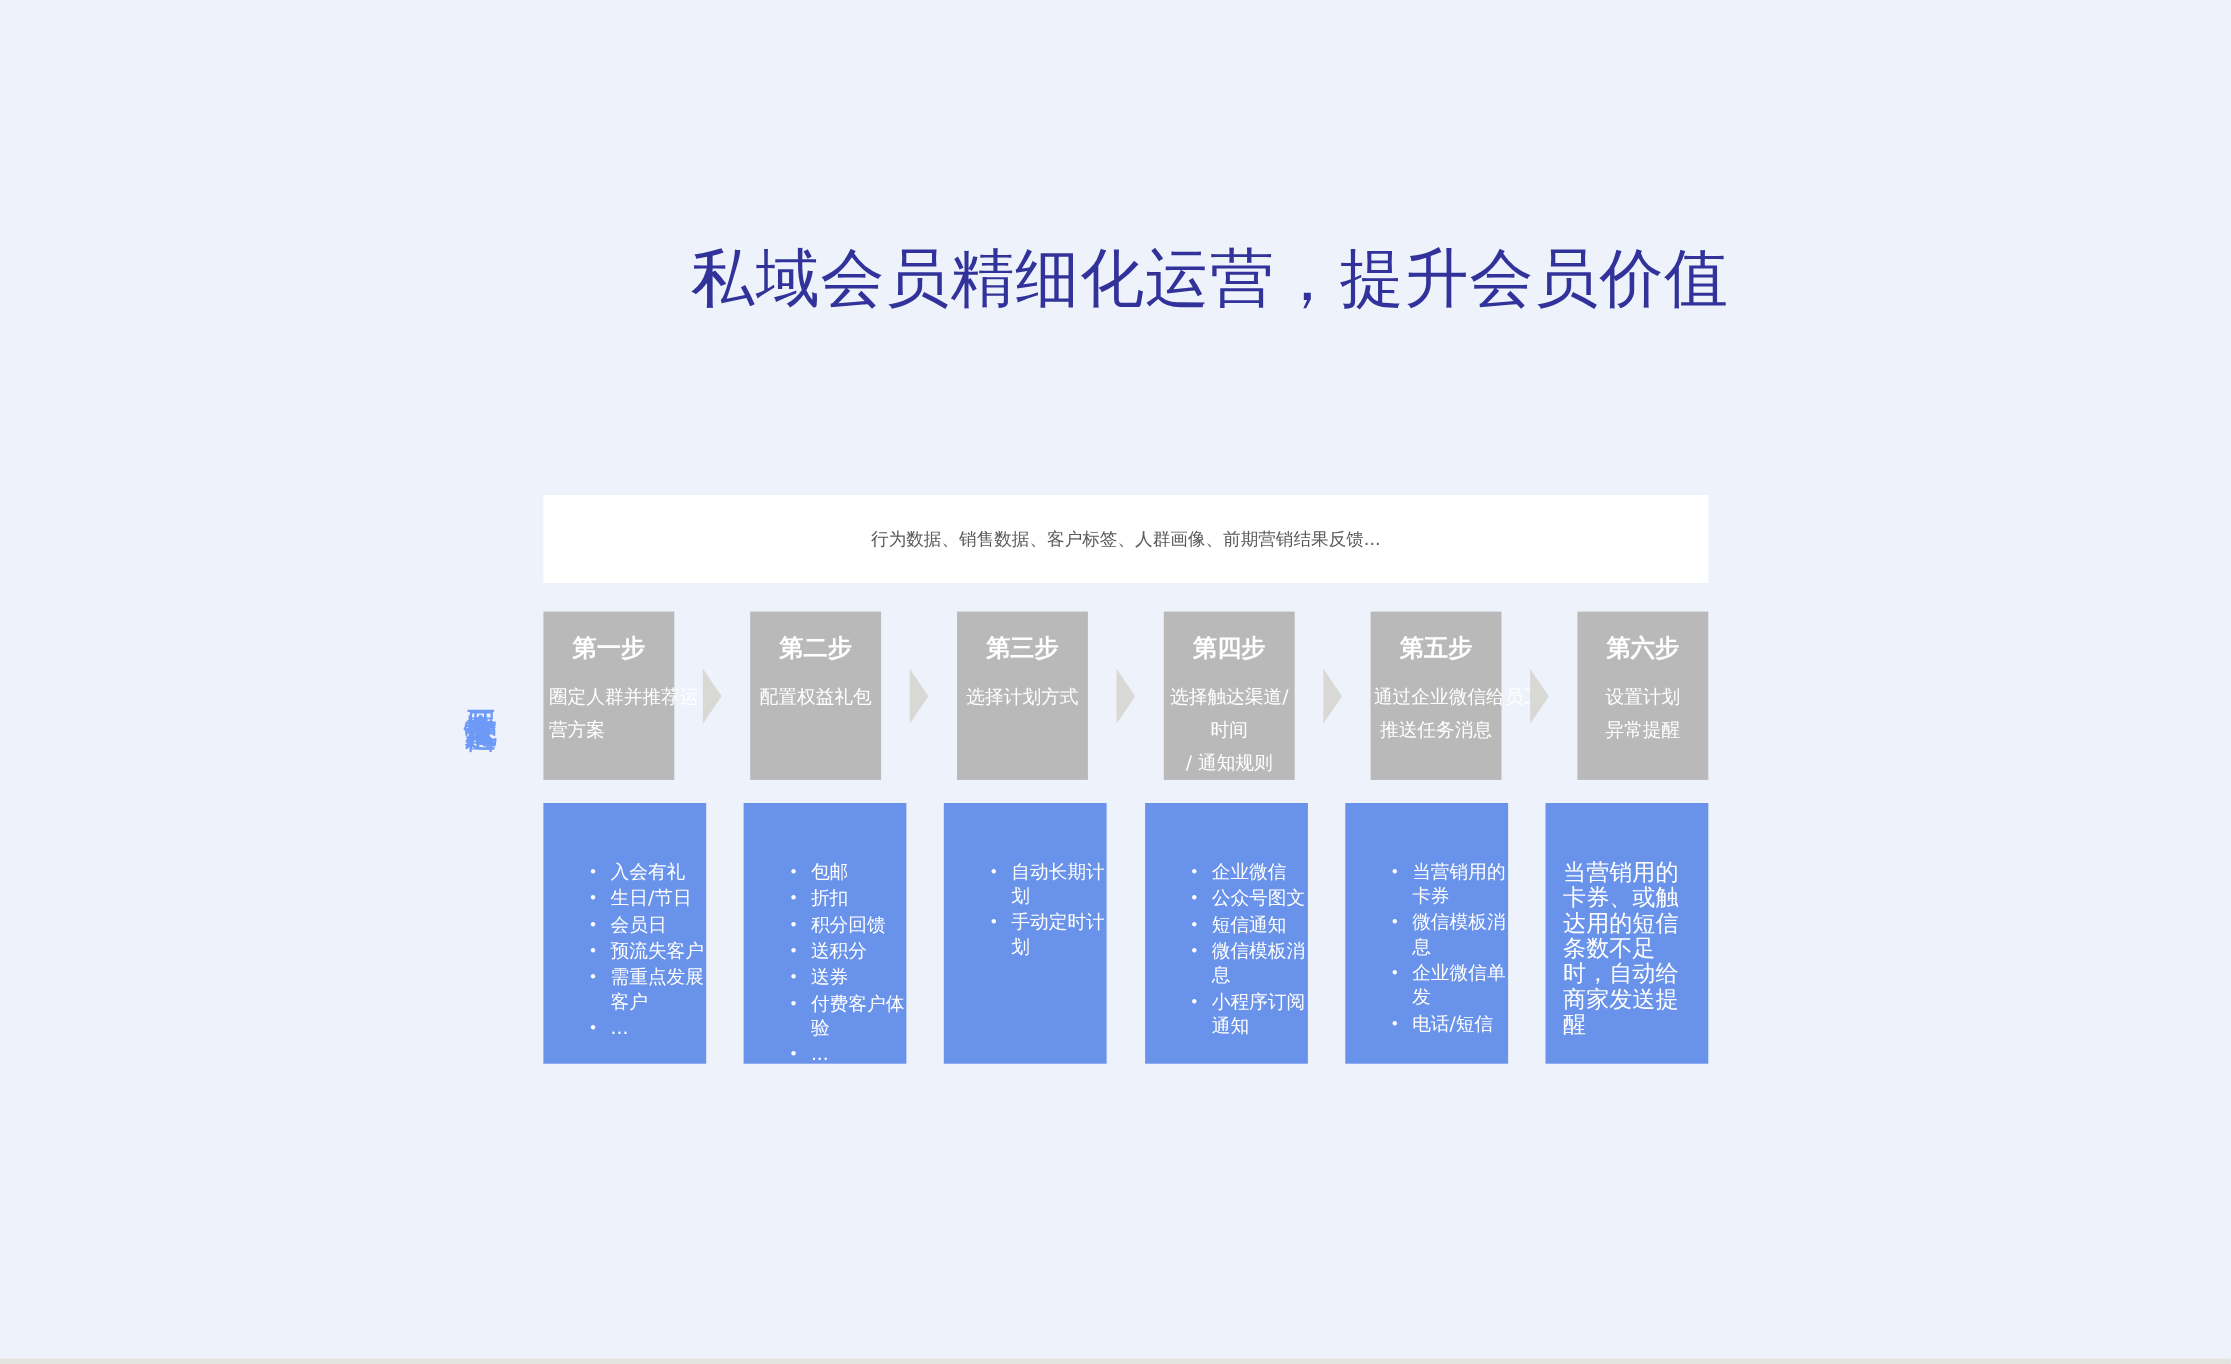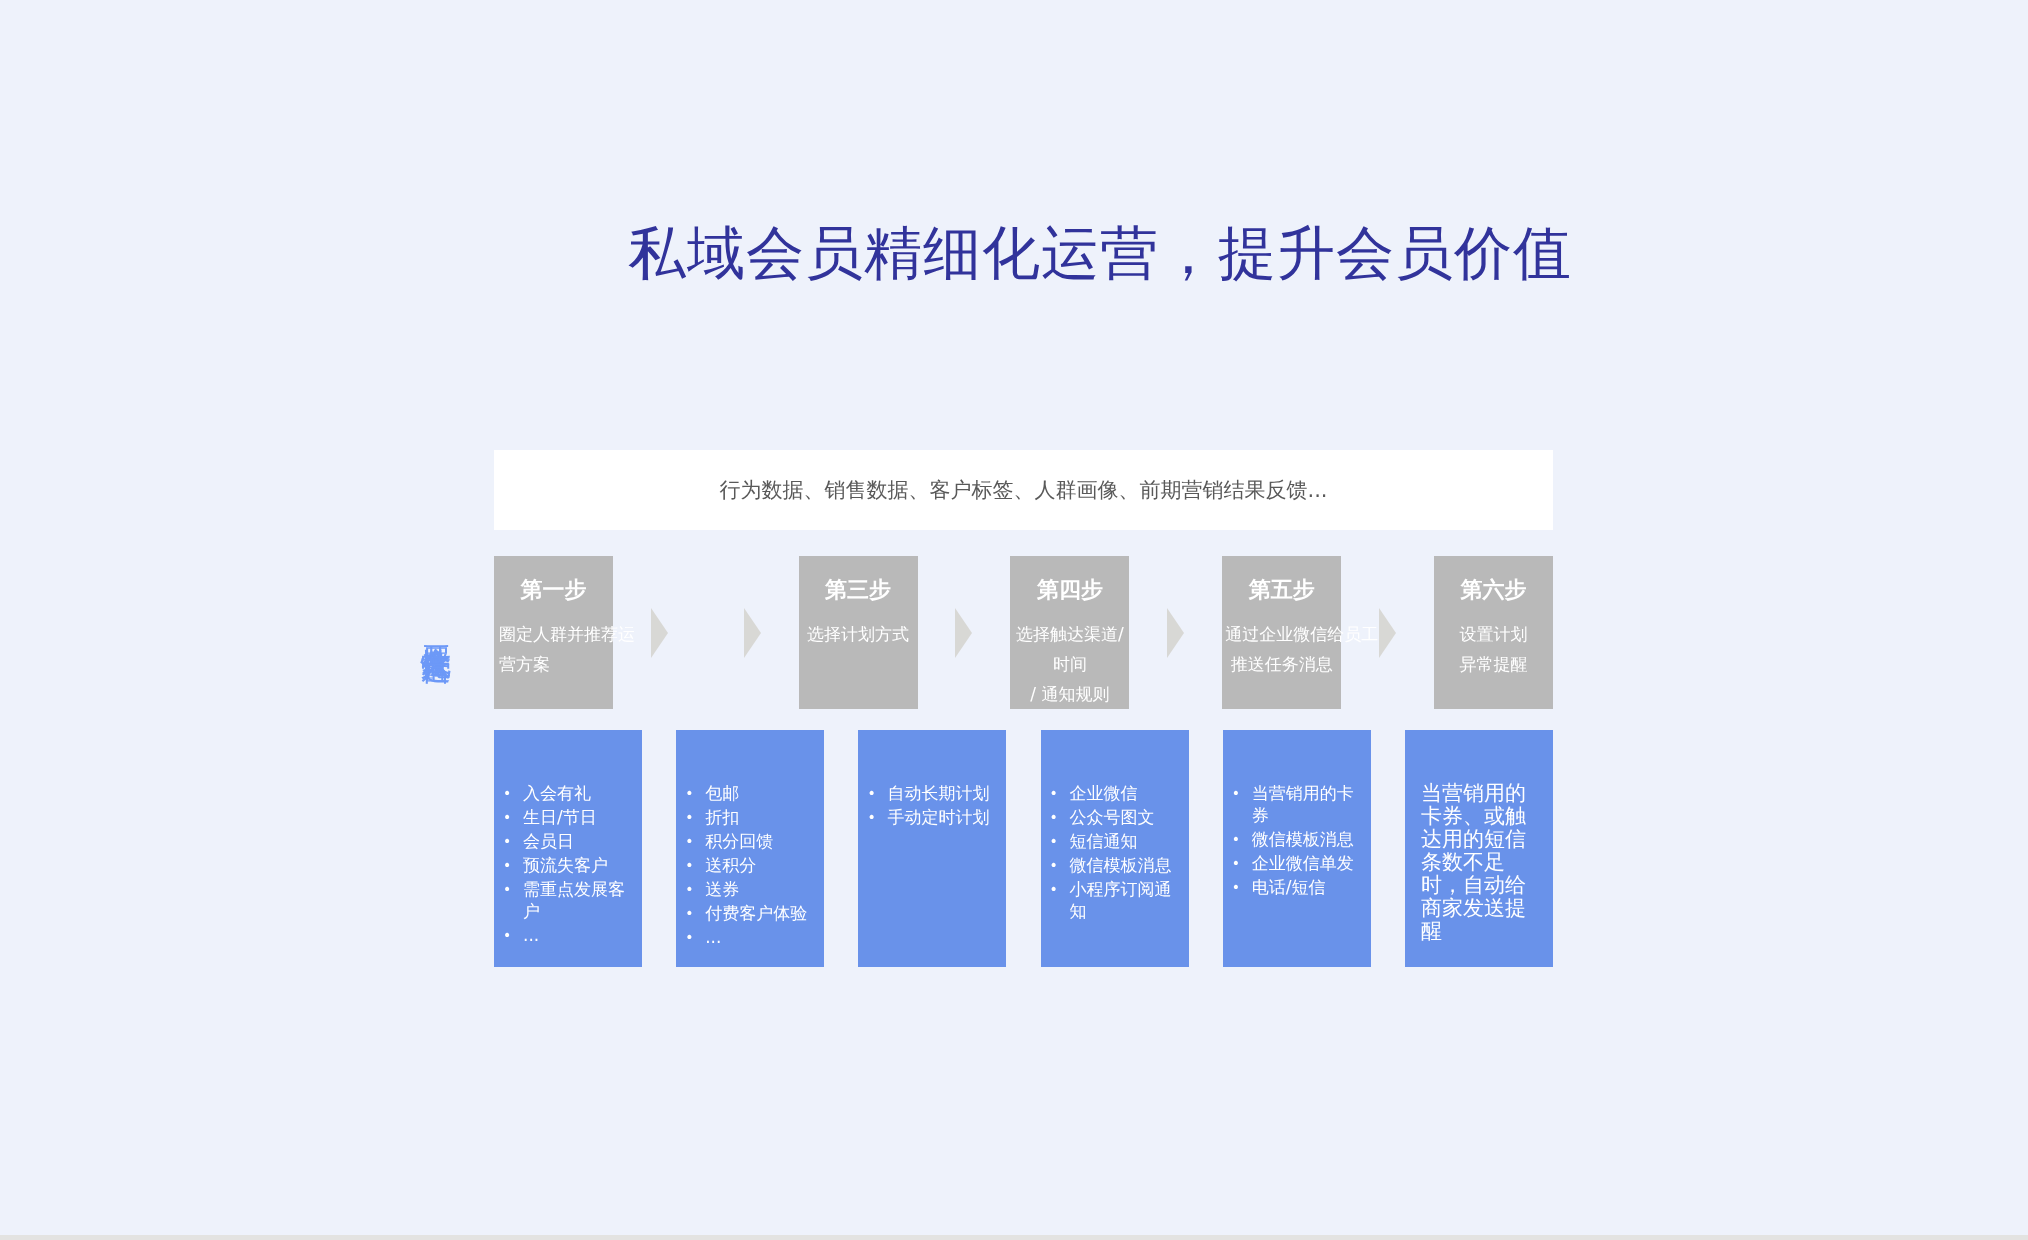--- a/index.html
+++ b/index.html
@@ -23,21 +23,21 @@
     writing-mode:vertical-rl; text-orientation:upright;
     font-size:30px; color:var(--side,#6d99f7); letter-spacing:1px;
     white-space:nowrap;
   }
 
   .diagram { position:absolute; left:494px; top:450px; width:1059px; }
 
   .banner {
     height:80px; background:var(--banner-bg,#ffffff);
     display:flex; align-items:center; justify-content:center;
-    color:var(--banner-text,#595959); font-size:21px;
+    color:var(--banner-text,#595959); font-size:16px;
     white-space:nowrap; word-break:keep-all;
   }
   .banner.bottom { height:77px; margin-top:26px; font-size:22px; }
 
   .steps-row { margin-top:26px; display:flex; height:153px; }
   .step-box {
     width:119px; height:153px; background:var(--step-bg,#b9b9b9);
     color:#ffffff; text-align:center; padding-top:20px; flex:none;
   }
   .step-label { font-size:22px; font-weight:bold; line-height:28px; margin-bottom:15px; }
@@ -56,21 +56,21 @@
   }
 
   .details-row { margin-top:21px; display:flex; justify-content:space-between; height:237px; }
   .detail-box {
     width:148px; height:237px; background:var(--detail-bg,#6992ea);
     color:#ffffff; padding-top:52px; flex:none;
   }
   .detail-list { list-style:none; }
   .detail-list li {
     position:relative; padding-left:29px; padding-right:2px;
-    font-size:17px; line-height:22px; margin-bottom:2px;
+    font-size:17px; line-height:22px; margin-bottom:2px;margin-left:32px;
   }
   .detail-list li::before {
     content:"\2022"; position:absolute; left:9px; top:0;
     font-size:14px; line-height:22px;
   }
   .detail-note {
     font-size:21px; line-height:23px; padding:0 13px 0 16px;
     text-align:left;
   }
 
@@ -96,20 +96,24 @@
   <div class="step-box">
     <div class="step-label">第一步</div>
     <div class="step-desc">圈定人群并推荐运
 营方案</div>
   </div>
 
   <div class="arrow-gap">
     <div class="arrow-right"></div>
   </div>
 
+  <div class="step-box">
+    <div class="step-label">第二步</div>
+    <div class="step-desc">配置权益礼包</div>
+  </div>
 
   <div class="arrow-gap">
     <div class="arrow-right"></div>
   </div>
 
   <div class="step-box">
     <div class="step-label">第三步</div>
     <div class="step-desc">选择计划方式</div>
   </div>
 

